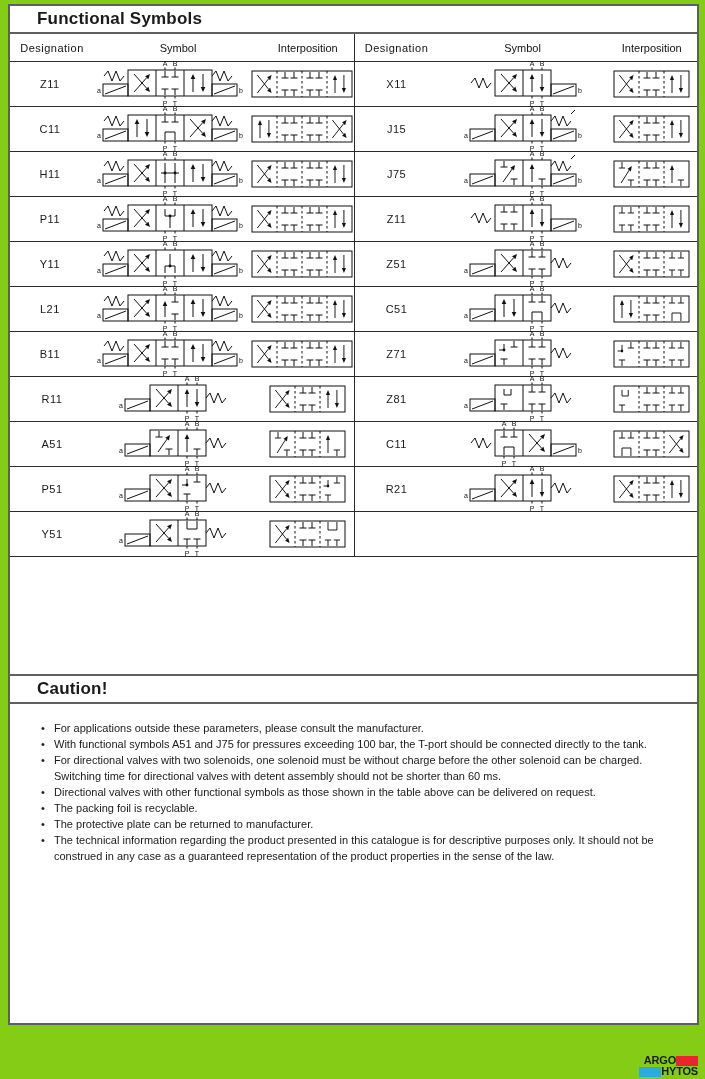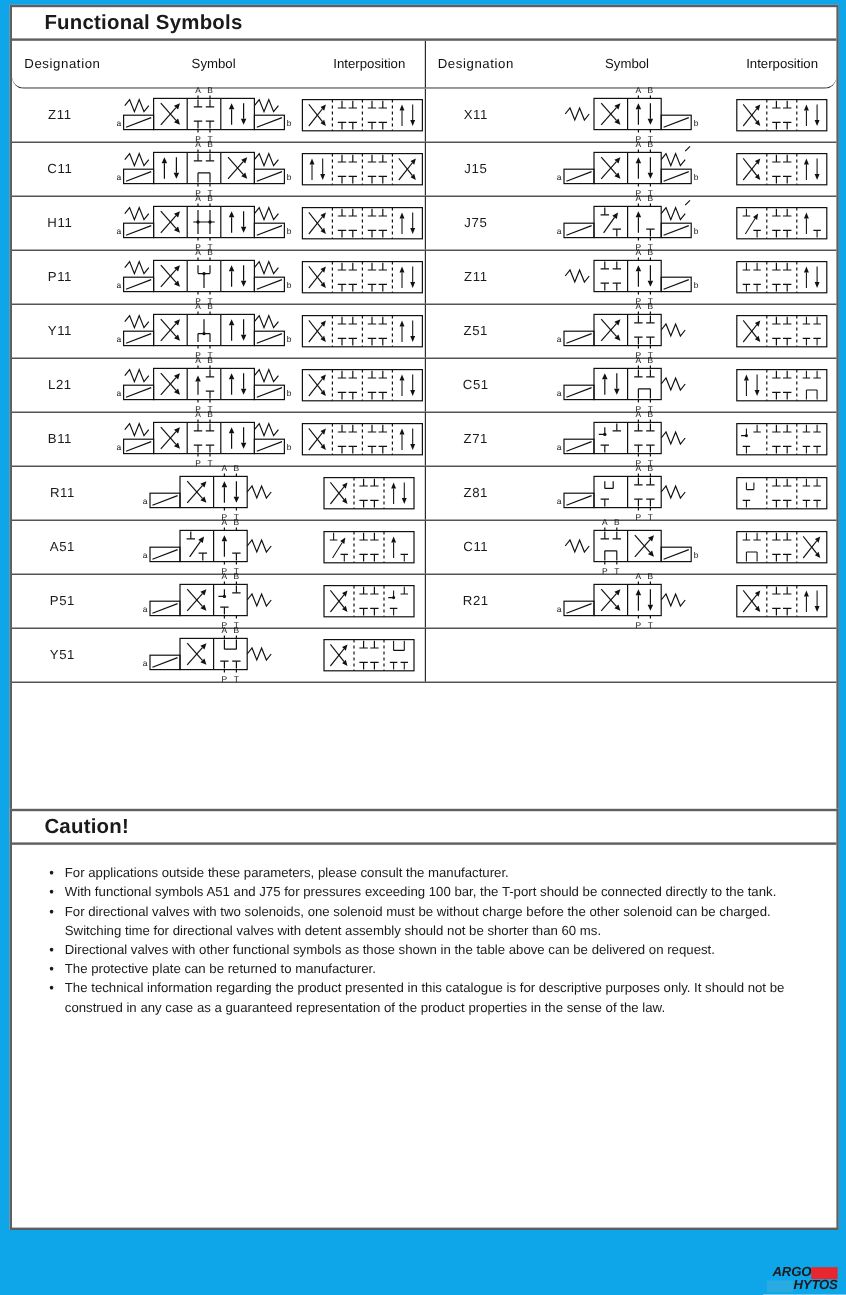--- a/index.html
+++ b/index.html
@@ -1,38 +1,38 @@
 <!DOCTYPE html>
 <html><head>
 <meta charset="utf-8">
 <style>
   html,body{margin:0;padding:0;background:#fff;}
-  .page{position:relative;width:705px;height:1079px;background:#0ea5e9;
+  .page{position:relative;width:705px;height:1079px;background:#84cc16;
         font-family:"Liberation Sans",sans-serif;color:#1a1a1a;overflow:hidden;}
   .box{position:absolute;left:8px;width:691px;border:2px solid #5f5f5f;background:#fff;box-sizing:border-box;}
   #tablebox{top:4px;height:690px;}
   #cautionbox{top:674px;height:351px;}
   .title-bar{height:26px;border-bottom:2px solid #5f5f5f;display:flex;align-items:center;
              padding-left:27px;font-weight:bold;font-size:17px;letter-spacing:0.2px;}
   .tgrid{display:flex;flex-direction:column;}
   .trow{display:flex;height:45px;border-bottom:1px solid #2b2b2b;box-sizing:border-box;}
-  .trow.thead{height:40px;font-size:11px;color:#111;border-radius:10px;}
+  .trow.thead{height:28px;font-size:11px;color:#111;}
   .half{width:50%;display:flex;align-items:center;box-sizing:border-box;}
   .half.rhalf{border-left:1px solid #2b2b2b;}
   .dcol{width:84px;text-align:center;font-size:11px;letter-spacing:0.5px;}
   .scol{width:168px;display:flex;justify-content:center;align-items:center;}
   .icol{flex:1;display:flex;justify-content:center;align-items:center;}
   .thead .dcol,.thead .scol,.thead .icol{font-size:11px;}
   .caution-body{padding:16px 30px 0 28px;font-size:11px;line-height:16px;}
   .caution-body ul{margin:0;padding:0;}
   .caution-body li{list-style:none;position:relative;padding-left:16px;margin:0;}
   .caution-body li::before{content:"\2022";position:absolute;left:3px;top:0;}
   .logo{position:absolute;right:7px;bottom:2px;display:flex;flex-direction:column;align-items:flex-end;
         font-weight:bold;font-size:11px;line-height:11px;letter-spacing:-0.2px;}
-  .logo-row{display:flex;align-items:center;height:11px;font-style:italic;}
+  .logo-row{display:flex;align-items:center;height:11px;}
   .logo-block{width:22px;height:10px;display:inline-block;}
   svg{display:block;}
 </style>
 </head>
 <body>
 
 <div class="page">
 
   <div class="box" id="tablebox">
     <div class="title-bar">
@@ -1632,20 +1632,21 @@
   <div class="box" id="cautionbox">
     <div class="title-bar">
       <span>Caution!</span>
     </div>
     <div class="caution-body">
       <ul id="cautionList">
           <li><span>For applications outside these parameters, please consult the manufacturer.</span></li>
           <li><span>With functional symbols A51 and J75 for pressures exceeding 100 bar, the T-port should be connected directly to the tank.</span></li>
           <li><span>For directional valves with two solenoids, one solenoid must be without charge before the other solenoid can be charged. Switching time for directional valves with detent assembly should not be shorter than 60 ms.</span></li>
           <li><span>Directional valves with other functional symbols as those shown in the table above can be delivered on request.</span></li>
+          <li><span>The packing foil is recyclable.</span></li>
           <li><span>The protective plate can be returned to manufacturer.</span></li>
           <li><span>The technical information regarding the product presented in this catalogue is for descriptive purposes only. It should not be construed in any case as a guaranteed representation of the product properties in the sense of the law.</span></li>
         </ul>
     </div>
   </div>
 
   <div class="logo">
     <div class="logo-row">
       <span>ARGO</span>
       <span class="logo-block" id="logoRed" style="background: rgb(232, 38, 45);"></span>

